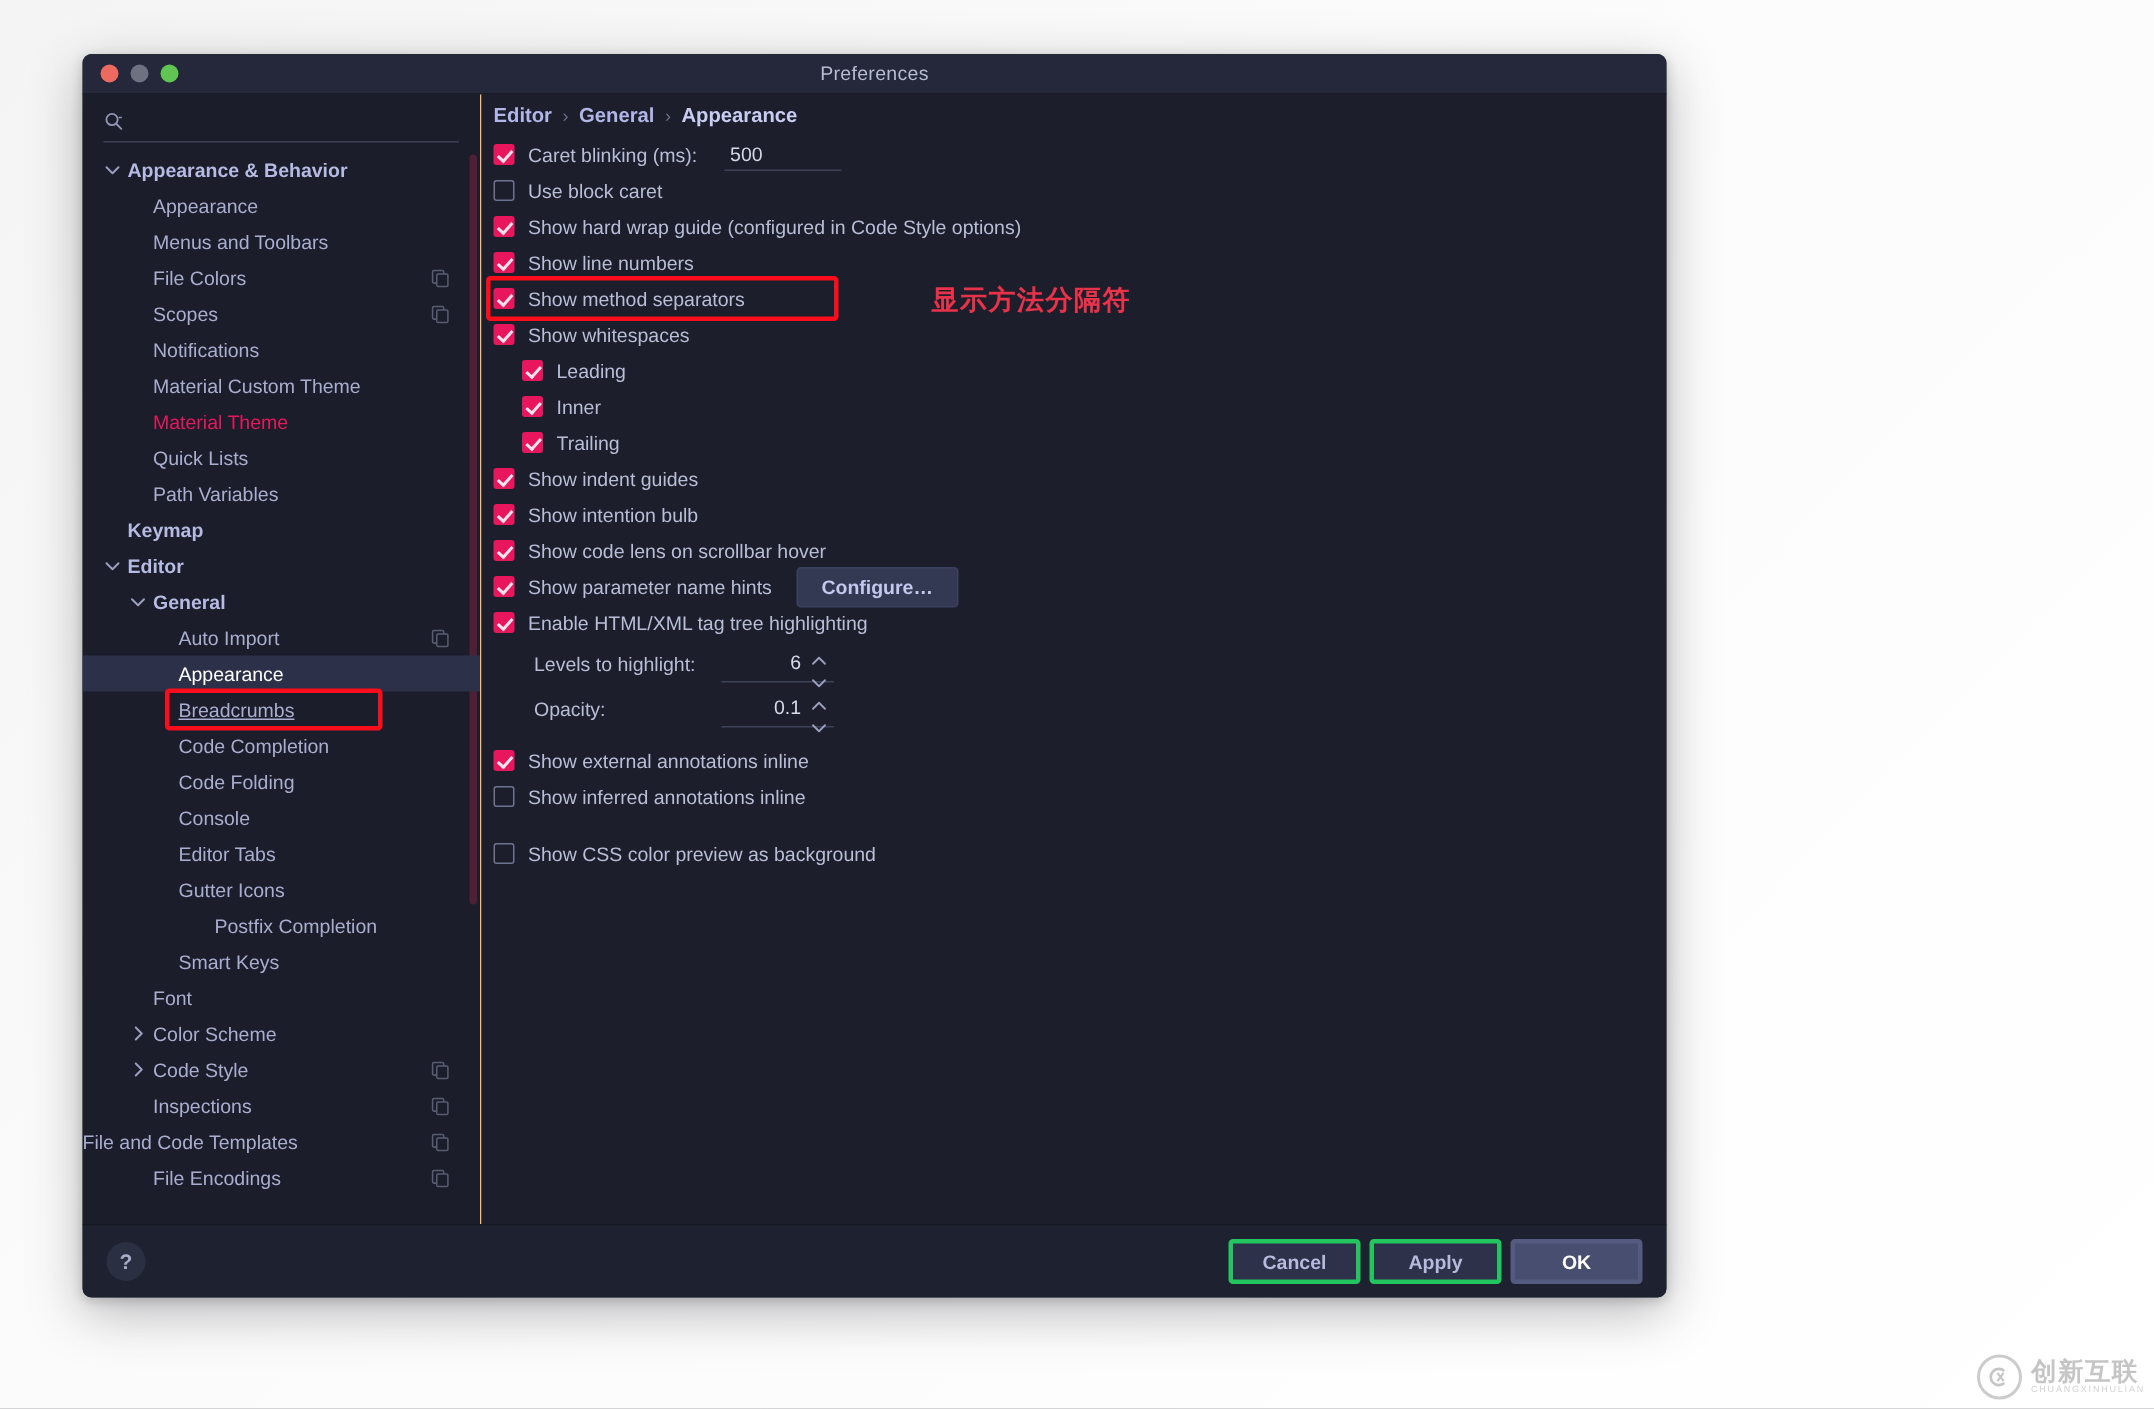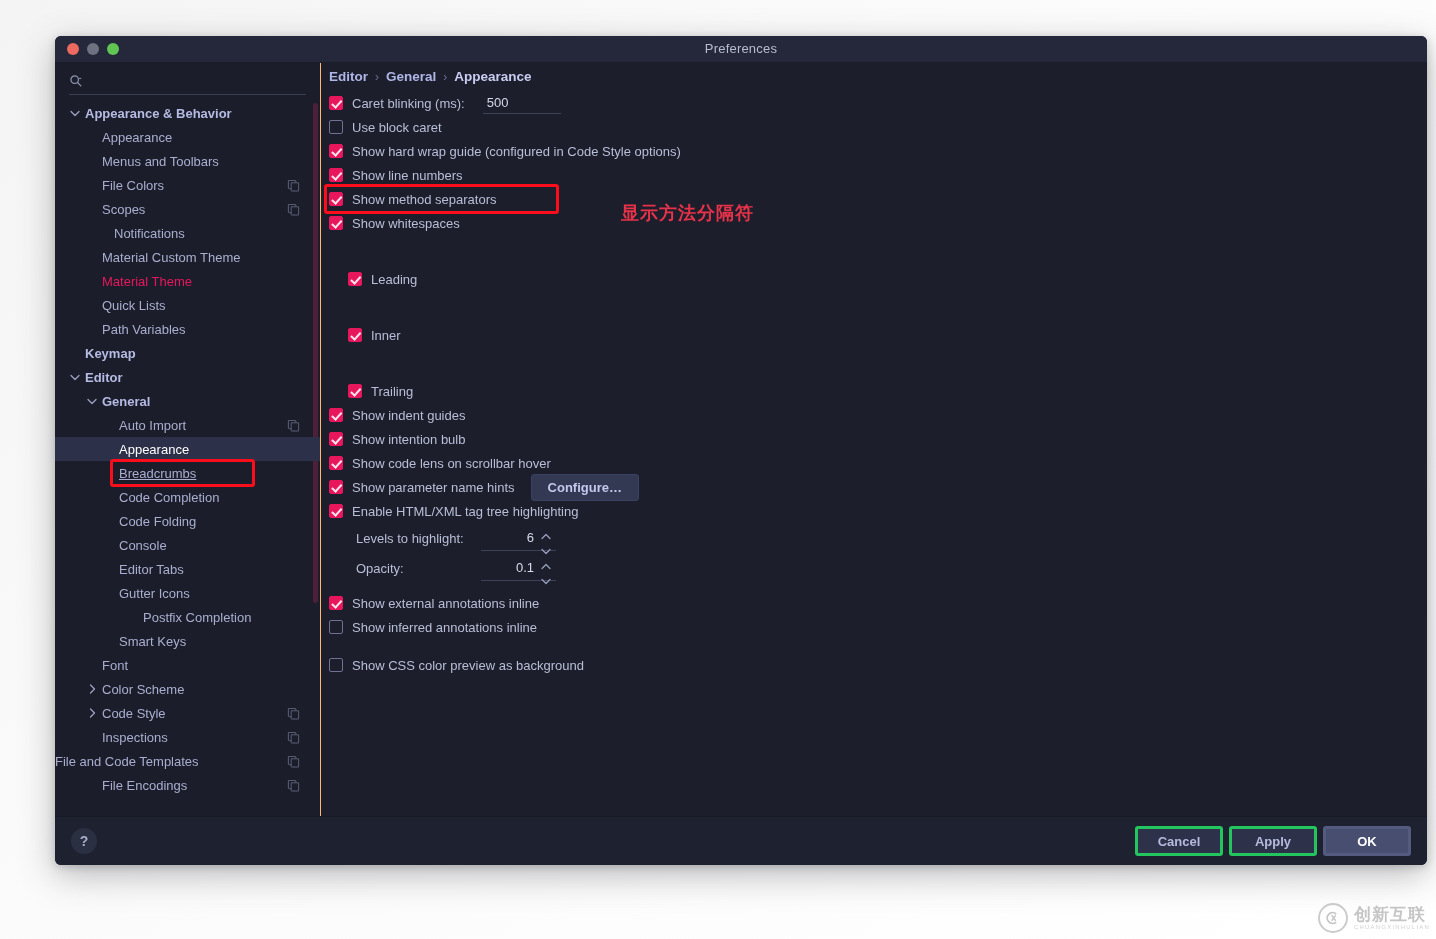--- a/index.html
+++ b/index.html
@@ -17,21 +17,21 @@
     width: 1436px;
     height: 939px;
     background: linear-gradient(135deg, #f4f4f4 0%, #fbfbfb 40%, #ffffff 100%);
   }
 
   
   .window {
     position: absolute;
     left: 55px;
     top: 36px;
-    width: 1372px;
+    width: 1056px;
     height: 829px;
     background: #1c1f2b;
     border-radius: 6px;
     box-shadow: 0 10px 34px rgba(60,60,70,0.35), 0 2px 8px rgba(0,0,0,0.18);
     overflow: hidden;
     display: flex;
     flex-direction: column;
   }
 
   .titlebar {
@@ -188,21 +188,21 @@
   .opts { position: absolute; left: 8px; top: 28px; right: 0; }
 
   .opt-row {
     display: flex;
     align-items: center;
     height: 24px;
     font-size: 13px;
     color: #b9bed8;
     position: relative;
   }
-  .opt-row.indent { padding-left: 19px; margin-top: 32px; }
+  .opt-row.indent { padding-left: 19px; }
 
   .cb {
     width: 14px; height: 14px;
     flex: 0 0 14px;
     border-radius: 2px;
     margin-right: 9px;
     box-sizing: border-box;
     position: relative;
   }
   .cb.off {
@@ -433,21 +433,21 @@
                 </svg></span>
             </div>
             <div class="tree-row">
               <span class="label" style="margin-left: 47px;">Scopes</span>
               <span class="row-icon"><svg viewBox="0 0 14 14" width="13" height="13">
                   <rect x="1.5" y="1.5" width="8" height="9" rx="1" fill="none" stroke="#8a8fae" stroke-width="1.1"></rect>
                   <rect x="4.5" y="4" width="8" height="9" rx="1" fill="#1b1e2a" stroke="#8a8fae" stroke-width="1.1"></rect>
                 </svg></span>
             </div>
             <div class="tree-row">
-              <span class="label" style="margin-left: 59px;">Notifications</span>
+              <span class="label" style="margin-left: 47px;">Notifications</span>
             </div>
             <div class="tree-row">
               <span class="label" style="margin-left: 47px;">Material Custom Theme</span>
             </div>
             <div class="tree-row accent">
               <span class="label" style="margin-left: 47px;">Material Theme</span>
             </div>
             <div class="tree-row">
               <span class="label" style="margin-left: 47px;">Quick Lists</span>
             </div>
@@ -655,21 +655,21 @@
               <span class="opt-label">Show inferred annotations inline</span>
             </div>
             <div class="gap-md"></div>
             <div class="opt-row">
               <span class="cb off"></span>
               <span class="opt-label">Show CSS color preview as background</span>
             </div>
           </div>
 
         <div class="callout-box" id="callout-box" style="left: 3px; top: 121px; width: 235px; height: 30px;"></div>
-        <div class="callout-text" id="callout-text" style="left: 300px; top: 125px; margin-top: 13px;">显示方法分隔符</div>
+        <div class="callout-text" id="callout-text" style="left: 300px; top: 125px;">显示方法分隔符</div>
       </div>
 
     </div>
 
     <div class="footer">
       <button class="help-btn">?</button>
       <div class="footer-spacer"></div>
       <button class="btn">Cancel</button>
       <button class="btn">Apply</button>
       <button class="btn primary">OK</button>

